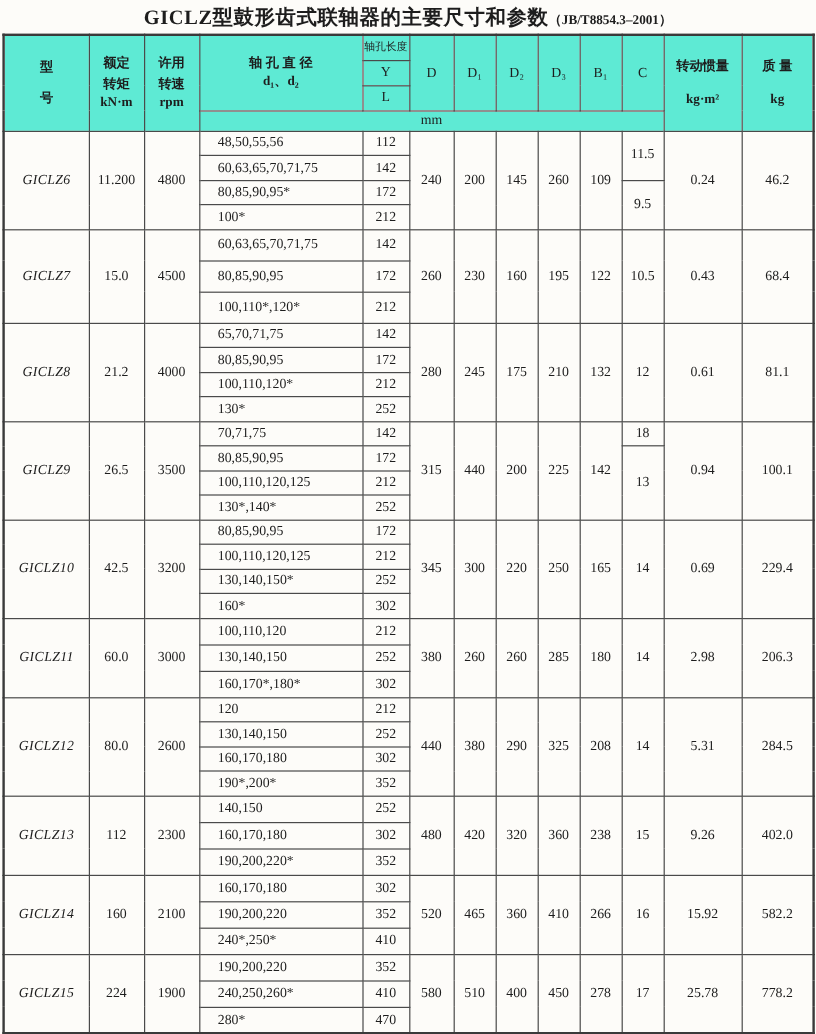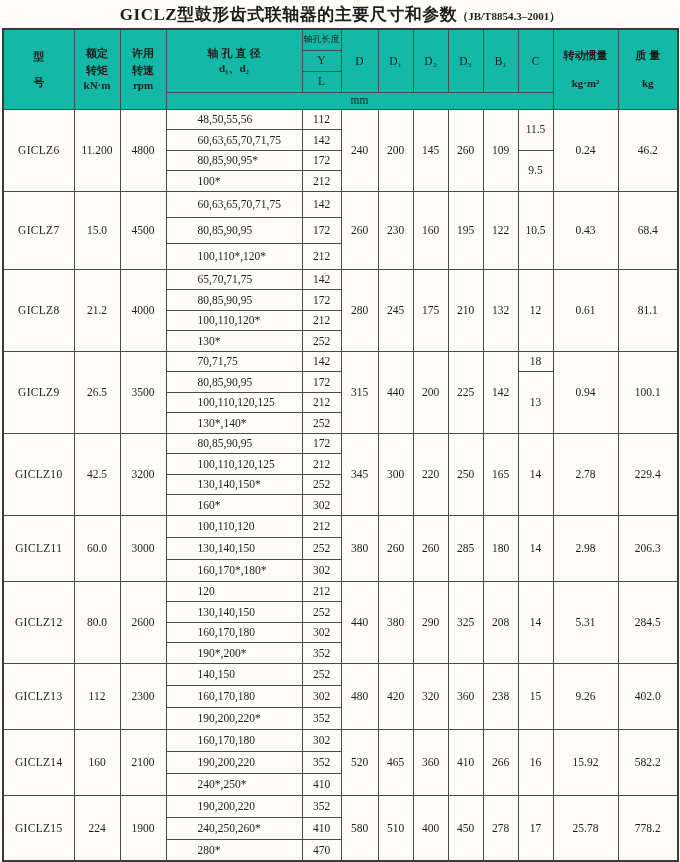--- a/index.html
+++ b/index.html
@@ -7,33 +7,33 @@
         font-family:"Liberation Serif","DejaVu Serif",serif;color:#1d1d1d;}
   .title{text-align:center;font-size:17px;font-weight:bold;margin:3px 0 2px 0;
          letter-spacing:0.5px;white-space:nowrap;}
   .title .std{font-size:11px;letter-spacing:0;}
   table.spec{border-collapse:collapse;table-layout:fixed;width:675px;margin:0 0 0 2px;
              border:2px solid #3a3a3a;}
   .spec th,.spec td{border:1px solid #4a4a4a;padding:0;text-align:center;
              vertical-align:middle;font-size:11.5px;font-weight:normal;overflow:hidden;
              line-height:1.25;}
   
-  thead th{background:#14b8a6;}
+  thead th{background:#5eead4;}
   .cjk{font-weight:bold;font-family:"Liberation Sans","DejaVu Sans",sans-serif;
        font-size:11px;line-height:1.5;}
   .unit{font-weight:bold;font-family:"Liberation Serif","DejaVu Serif",serif;
         font-size:11px;line-height:1.4;}
   .gapb{margin-bottom:10px;}
   .mt{margin-top:12px;}
   .smalllbl{font-size:9px !important;padding:1px 0 !important;}
   .dimhdr{font-size:12px;}
   tr.hr1{height:21px;} tr.hr2{height:21px;} tr.hr3{height:21px;} tr.hr4{height:17px;}
   
-  td.dia{text-align:left;padding-left:31px;}
-  td.model{font-size:11.5px;letter-spacing:0.3px;}
+  td.dia{text-align:left;padding-left:15px;}
+  td.model{font-size:11.5px;letter-spacing:0.3px;font-style:italic;}
 </style>
 </head>
 <body>
 
 <div class="page">
   <div class="title"><span>GICLZ型鼓形齿式联轴器的主要尺寸和参数</span><span class="std">（JB/T8854.3–2001）</span></div>
 
   <table class="spec">
     <colgroup>
       <col style="width:71px">
@@ -208,21 +208,21 @@
           <td rowspan="4">42.5</td>
           <td rowspan="4">3200</td>
           <td class="dia">80,85,90,95</td>
           <td>172</td>
           <td rowspan="4">345</td>
           <td rowspan="4">300</td>
           <td rowspan="4">220</td>
           <td rowspan="4">250</td>
           <td rowspan="4">165</td>
           <td rowspan="4">14</td>
-          <td rowspan="4">2.78</td>
+          <td rowspan="4">0.69</td>
           <td rowspan="4">229.4</td>
         </tr>
         <tr style="height: 20.5px;">
           <td class="dia">100,110,120,125</td>
           <td>212</td>
         </tr>
         <tr style="height: 20.5px;">
           <td class="dia">130,140,150*</td>
           <td>252</td>
         </tr>

